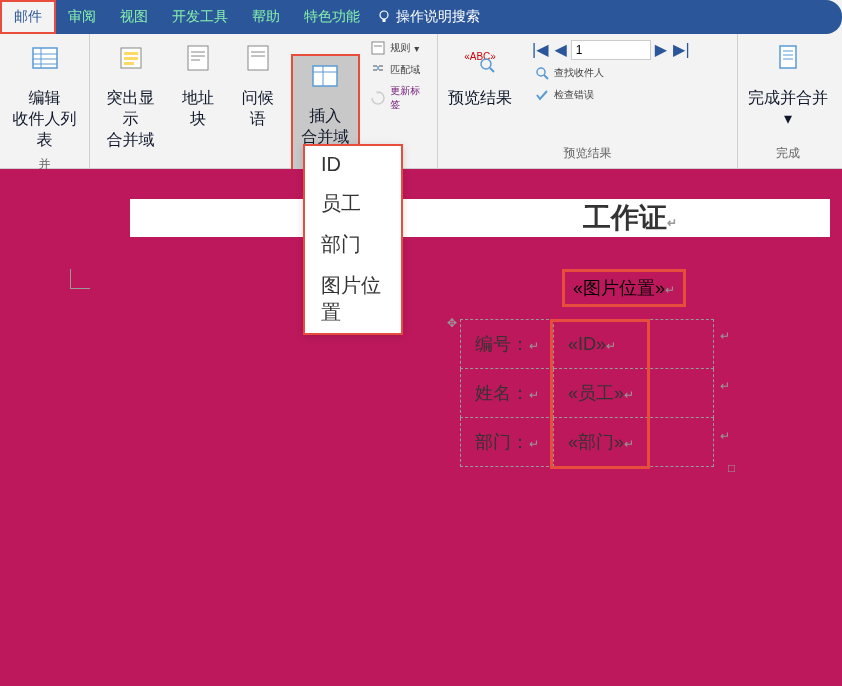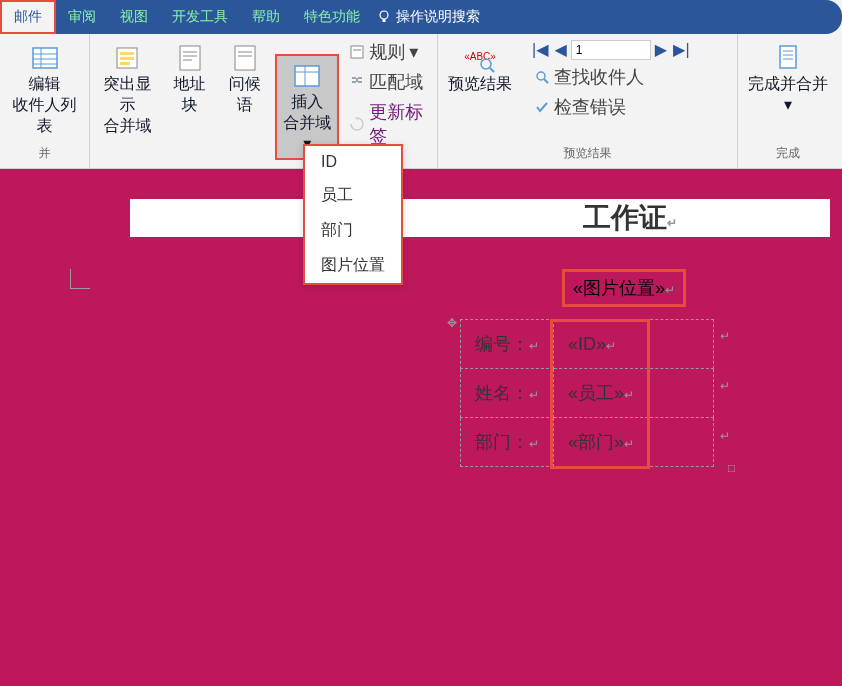--- a/index.html
+++ b/index.html
@@ -9,38 +9,38 @@
     .tab { padding: 0 12px; color: #86efac; font-size: 14px; display: flex; align-items: center; cursor: pointer; }
     .tab.active { background: #f3f3f3; color: #2b579a; border: 2px solid #e74c3c; }
     .lightbulb { color: #fff; margin: 0 4px; display: flex; align-items: center; }
     .search-text { color: #fff; font-size: 14px; display: flex; align-items: center; }
     
     .ribbon { display: flex; background: #f3f3f3; height: 135px; border-bottom: 1px solid #d0d0d0; }
     .ribbon-group { border-right: 1px solid #d0d0d0; padding: 4px 6px; display: flex; flex-direction: column; }
     .ribbon-group-content { flex: 1; display: flex; align-items: flex-start; gap: 6px; }
     .ribbon-group-label { text-align: center; font-size: 12px; color: #666; padding: 2px 0; }
     
-    .ribbon-btn-large { display: flex; flex-direction: column; align-items: center; gap: 0; padding: 4px; cursor: pointer; }
+    .ribbon-btn-large { display: flex; flex-direction: column; align-items: center; gap: 14px; padding: 4px; cursor: pointer; }
     .ribbon-btn-large.selected { background: #c8c8c8; border: 1px solid #999; }
     .ribbon-btn-large.highlight { border: 2px solid #e74c3c; margin-top: 16px; }
     .ribbon-btn-label { font-size: 16px; color: #0f172a; text-align: center; line-height: 1.3; }
     
     .ribbon-icon { width: 32px; height: 32px; display: flex; align-items: center; justify-content: center; }
     .ribbon-icon-sm { width: 16px; height: 16px; display: flex; align-items: center; justify-content: center; }
     
-    .ribbon-btn-small { display: flex; align-items: center; gap: 4px; padding: 2px 4px; cursor: pointer; font-size: 18px; color: #444; }
+    .ribbon-btn-small { display: flex; align-items: center; gap: 4px; padding: 2px 4px; cursor: pointer; font-size: 10px; color: #444; }
     .ribbon-btn-small.disabled { color: #701a75; }
     .small-btns { display: flex; flex-direction: column; gap: 2px; }
     
     .nav-btns { display: flex; align-items: center; gap: 2px; }
     .nav-btn { color: #2b579a; cursor: pointer; padding: 2px; }
     .nav-input { width: 80px; height: 20px; border: 1px solid #ccc; padding: 0 4px; font-size: 12px; }
     
     .dropdown-menu { position: absolute; top: 144px; left: 303px; width: 100px; background: #fff; border: 2px solid #e74c3c; box-shadow: 0 2px 8px rgba(0,0,0,0.15); z-index: 10; }
-    .dropdown-item { padding: 7px 16px; font-size: 16px; color: #333; cursor: pointer; }
+    .dropdown-item { padding: 7px 16px; font-size: 20px; color: #333; cursor: pointer; }
     
     .document-area { position: absolute; top: 169px; left: 0; right: 0; bottom: 0; background: #be185d; }
     .page { position: absolute; left: 130px; top: 30px; width: 700px; background: #fff; }
     .page-corner { position: absolute; left: 70px; top: 100px; width: 20px; height: 20px; border-left: 1px solid #999; border-bottom: 1px solid #999; }
     
     .doc-title { text-align: center; font-size: 28px; font-weight: bold; color: #333; margin-top: 0px; margin-left: 300px; }
     
     .photo-placeholder { position: absolute; left: 432px; top: 70px; padding: 4px 8px; font-size: 18px; border: 3px solid #e74c3c; }
     
     .card-table { position: absolute; left: 330px; top: 120px; border-collapse: collapse; }

